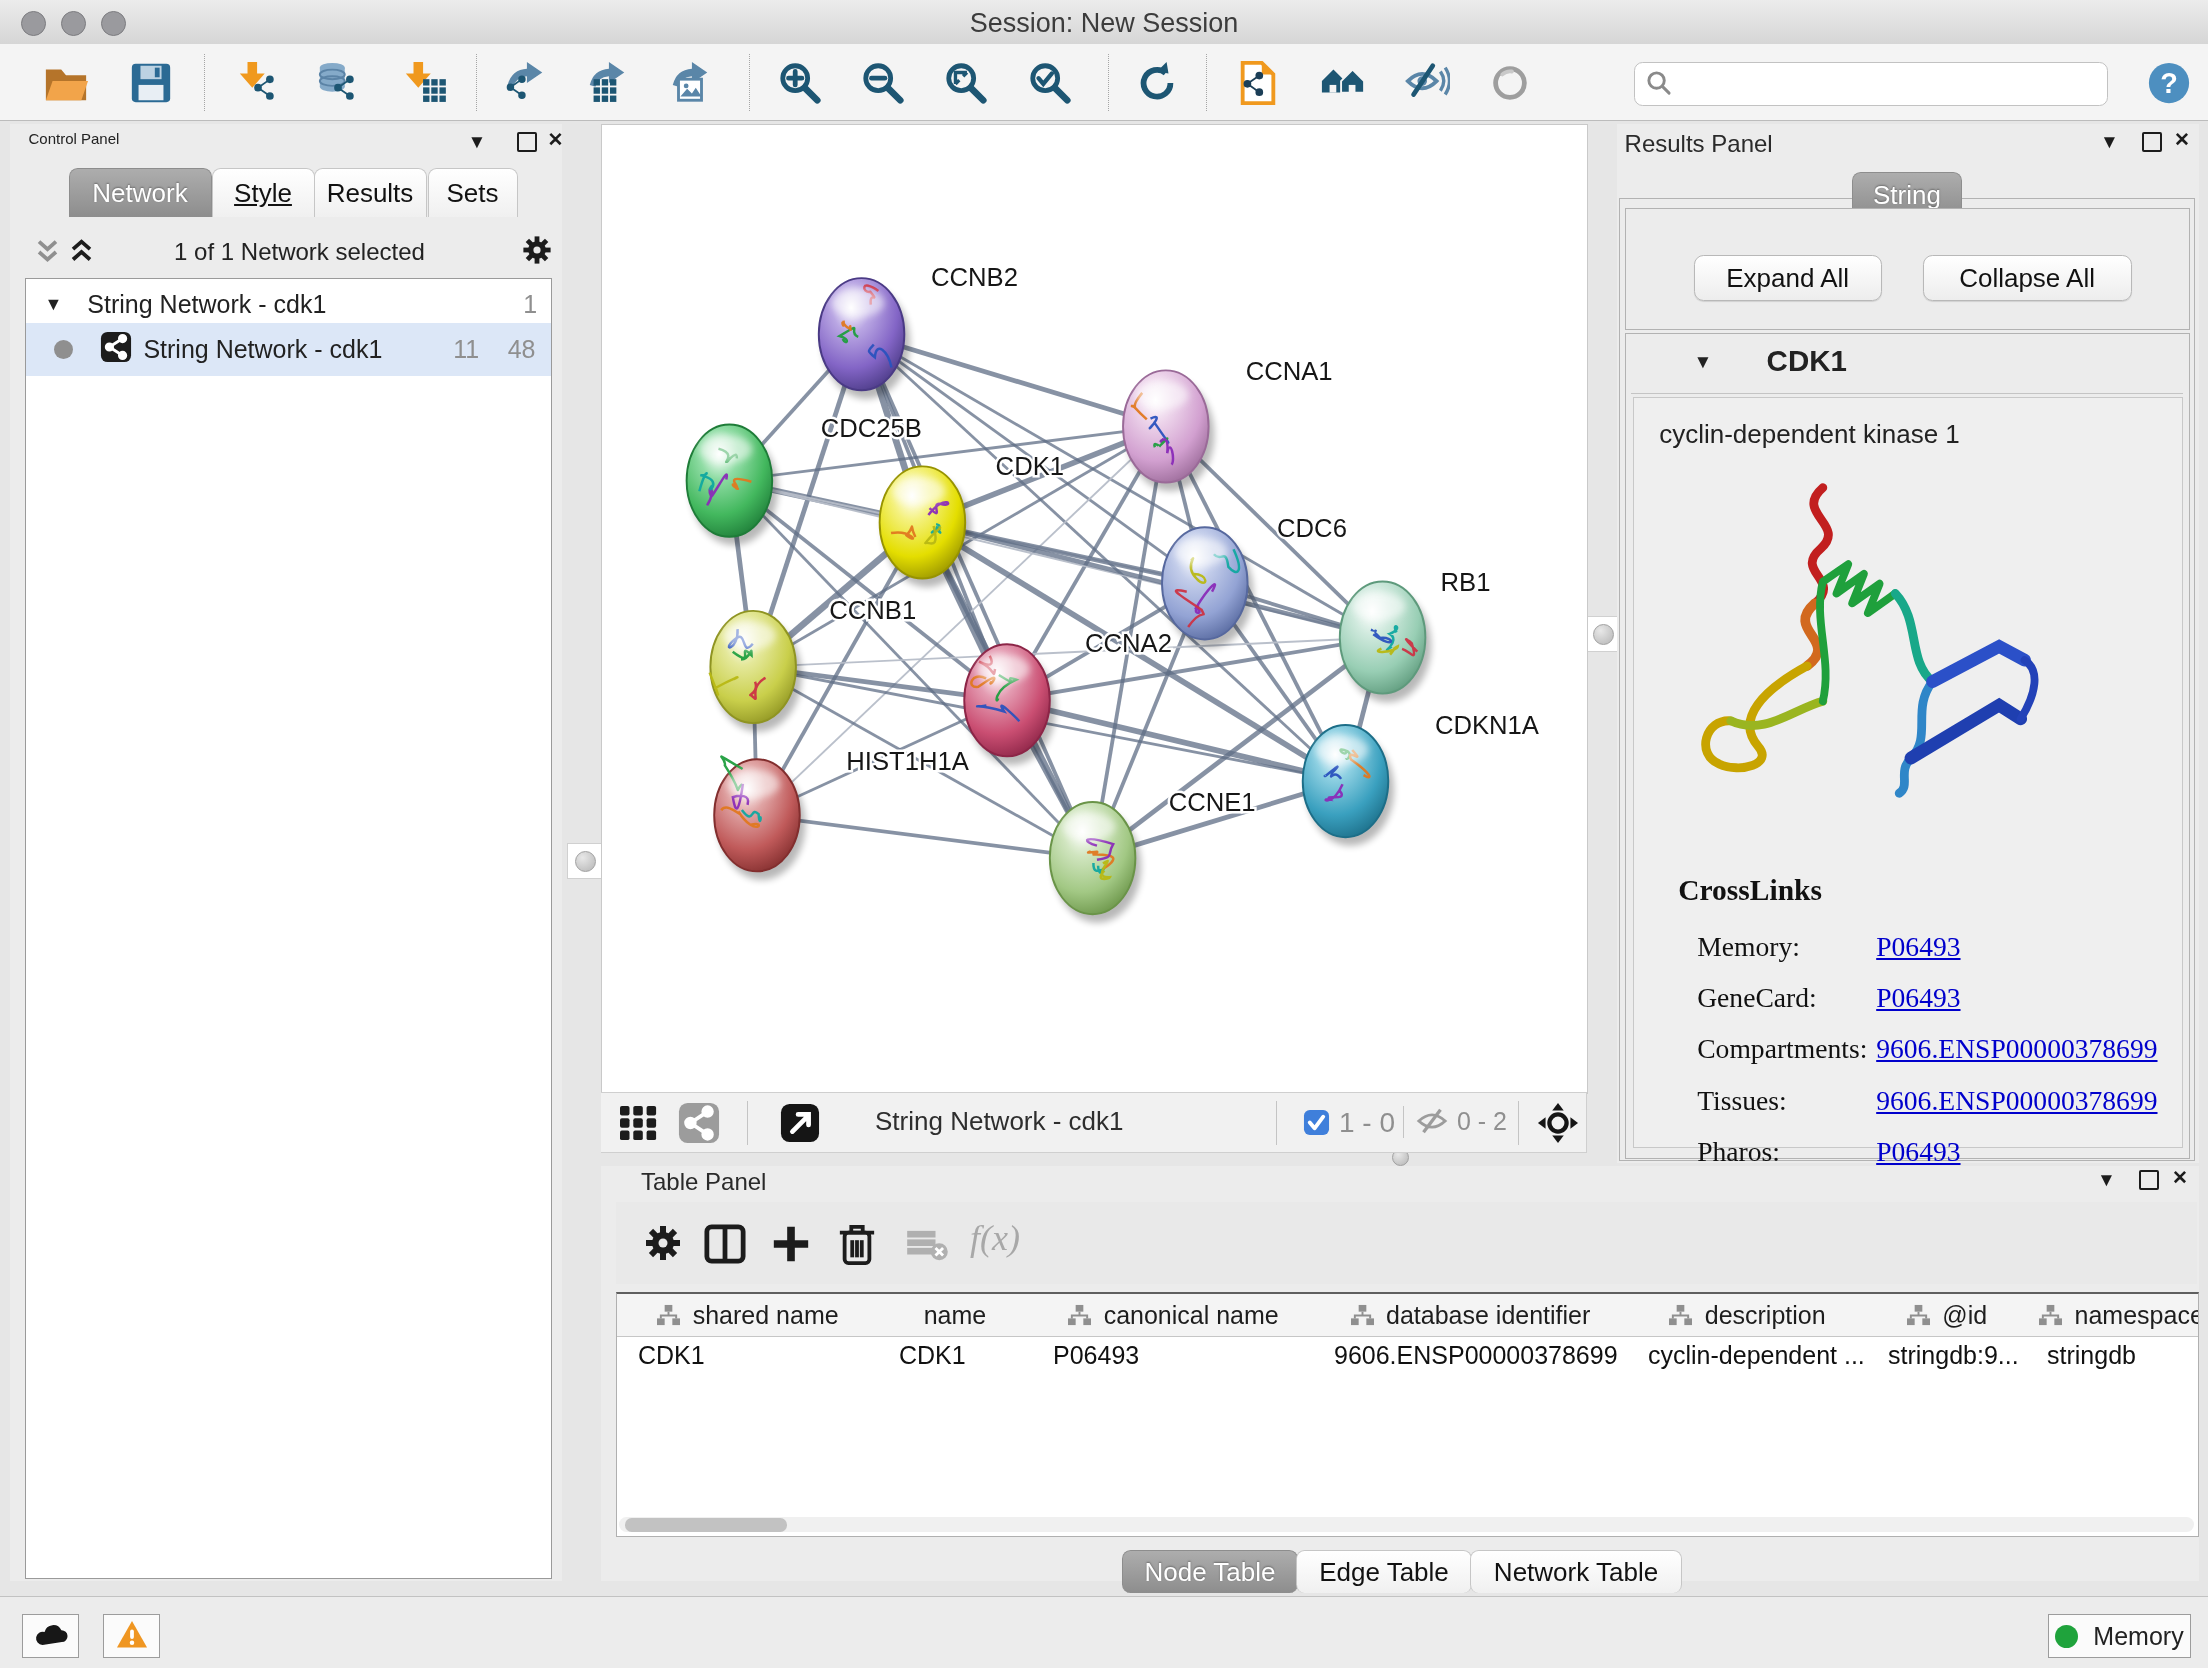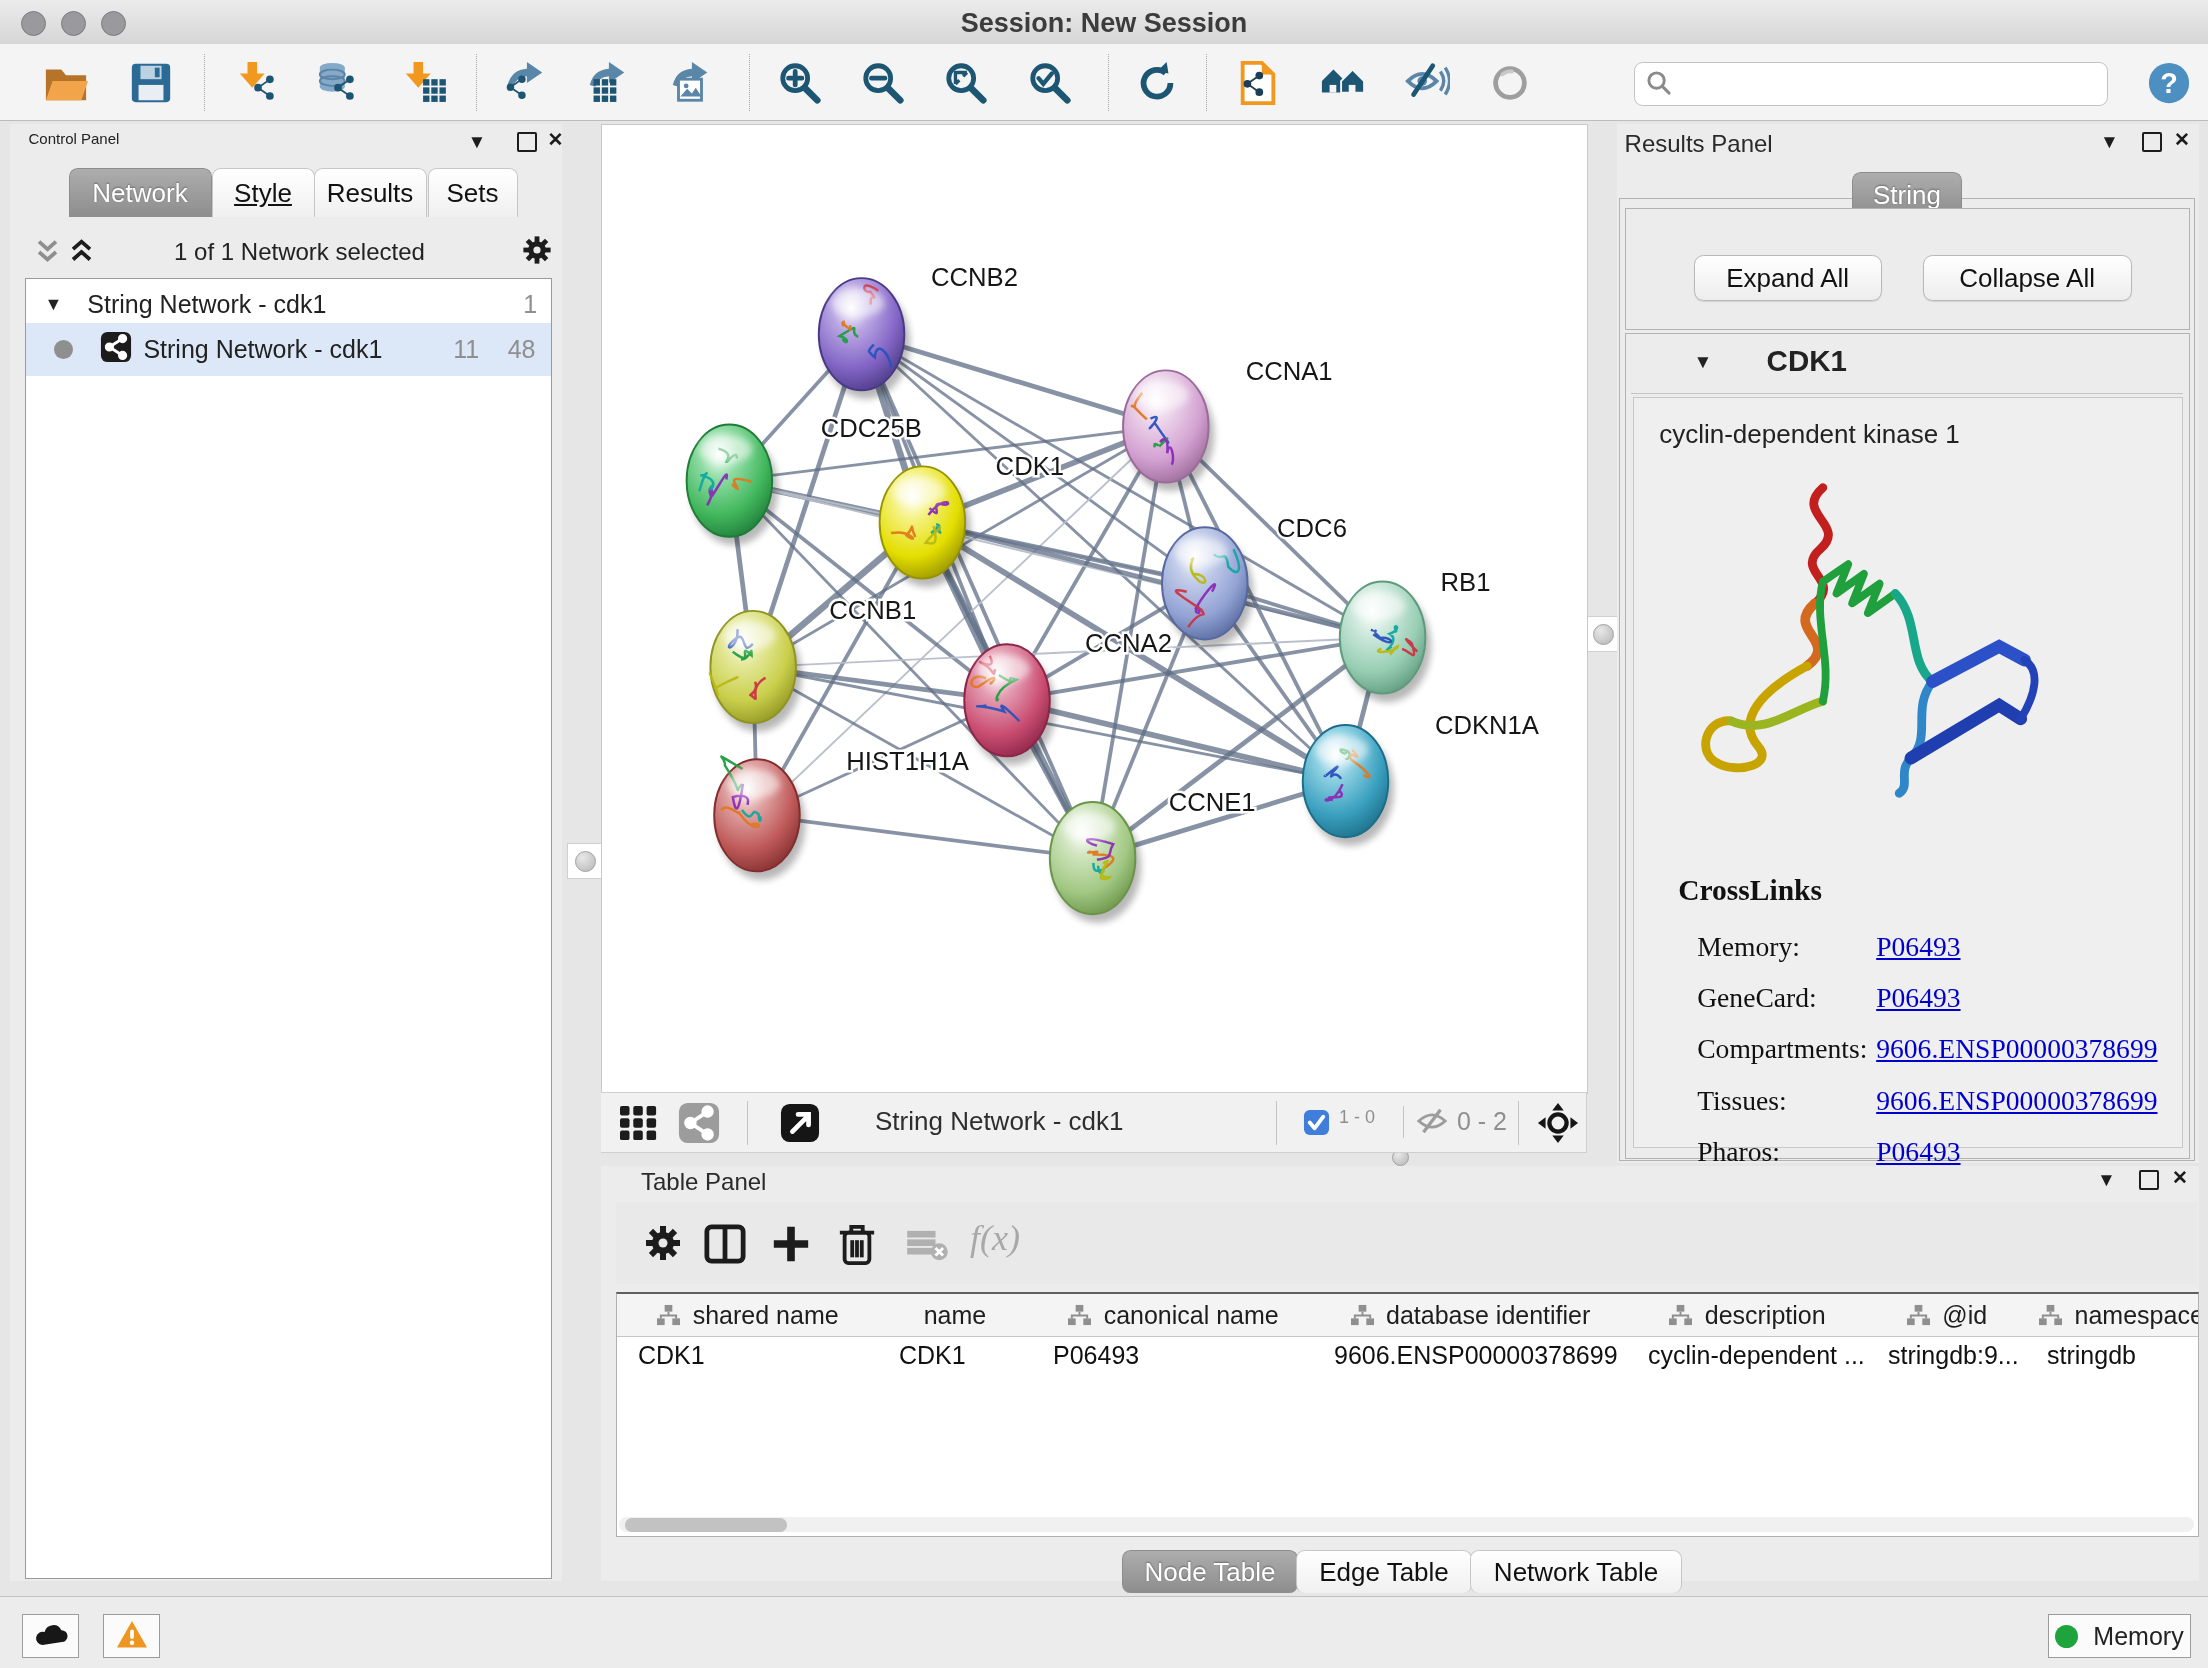--- a/index.html
+++ b/index.html
@@ -5,21 +5,21 @@
   html,body{margin:0;padding:0;}
   body{width:2208px;height:1668px;position:relative;overflow:hidden;
        background:#e6e6e6;font-family:"Liberation Sans",sans-serif;color:#222;}
   .abs{position:absolute;}
   
   #titlebar{left:0;top:0;width:2208px;height:44px;
     background:linear-gradient(#ececec,#d6d6d6);border-bottom:1px solid #b4b4b4;}
   .tlight{position:absolute;top:10.5px;width:23px;height:23px;border-radius:50%;
     background:#9a9a9e;border:1px solid #7c7c80;}
   #win-title{position:absolute;top:7.6px;width:100%;text-align:center;
-    font-size:27px;font-weight:700;color:#3c3c3c;}
+    font-size:27px;font-weight:400;color:#3c3c3c;}
   
   #toolbar{left:0;top:44px;width:2208px;height:76px;background:#f4f4f4;
     border-bottom:1px solid #bcbcbc;}
   .tbtn{position:absolute;top:16px;width:46px;height:46px;cursor:default;}
   .tsep{position:absolute;top:9.5px;height:57px;border-left:1.9px dotted #a5a5a5;width:0;}
   #search-box{position:absolute;left:1634px;top:18px;width:472px;height:42px;
     background:#fff;border:1.9px solid #c2c2c2;border-radius:8.6px;display:flex;align-items:center;}
   #search-input{border:none;outline:none;flex:1;height:34px;font-size:25px;background:transparent;}
   
   .panel-head-title{font-size:24px;color:#2a2a2a;text-align:right;}
@@ -582,21 +582,21 @@
         <rect x="1" y="2" width="40" height="40" rx="9" fill="#151515"></rect>
         <path d="M13 31 L29 15 M19 13 h11 v11" stroke="#fff" stroke-width="5" fill="none" stroke-linecap="round"></path>
       </svg></span>
   <span class="abs" style="left:274px;top:13.3px;font-size:26px;color:#2e2e2e">String Network - cdk1</span>
   <span class="ntsep" style="left:675px"></span>
   <span class="abs" style="left:702px;top:16px">
     <svg width="27" height="27" viewBox="0 0 28 28">
         <rect x="1" y="1" width="26" height="26" rx="6" fill="#3f7fdb"></rect>
         <path d="M7 14 l5 6 9-12" stroke="#fff" stroke-width="4" fill="none" stroke-linecap="round" stroke-linejoin="round"></path>
       </svg></span>
-  <span class="abs" style="left:738px;top:14.3px;font-size:18px;color:#8f8f8f">1 - 0</span>
+  <span class="abs" style="left:738px;top:14.3px;font-size:28px;color:#8f8f8f">1 - 0</span>
   <span class="ntsep" style="left:802px;height:32px;top:13.3px"></span>
   <span class="abs" style="left:814px;top:12.4px">
     <svg width="34" height="32" viewBox="0 0 36 34">
         <path d="M4 17 q14 -13 28 0 q-14 13 -28 0 z" fill="none" stroke="#9c9c9c" stroke-width="3"></path>
         <line x1="9" y1="29" x2="27" y2="5" stroke="#9c9c9c" stroke-width="3.5"></line>
       </svg></span>
   <span class="abs" style="left:856px;top:14.3px;font-size:25px;color:#8f8f8f">0 - 2</span>
   <span class="ntsep" style="left:917px"></span>
   <span class="abs" style="left:936px;top:8.6px">
     <svg width="42" height="42" viewBox="0 0 44 44">

